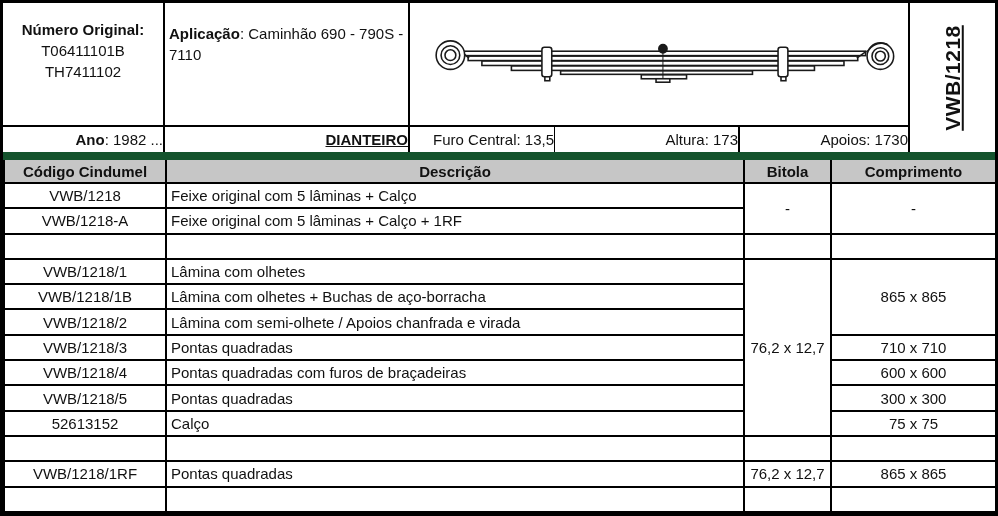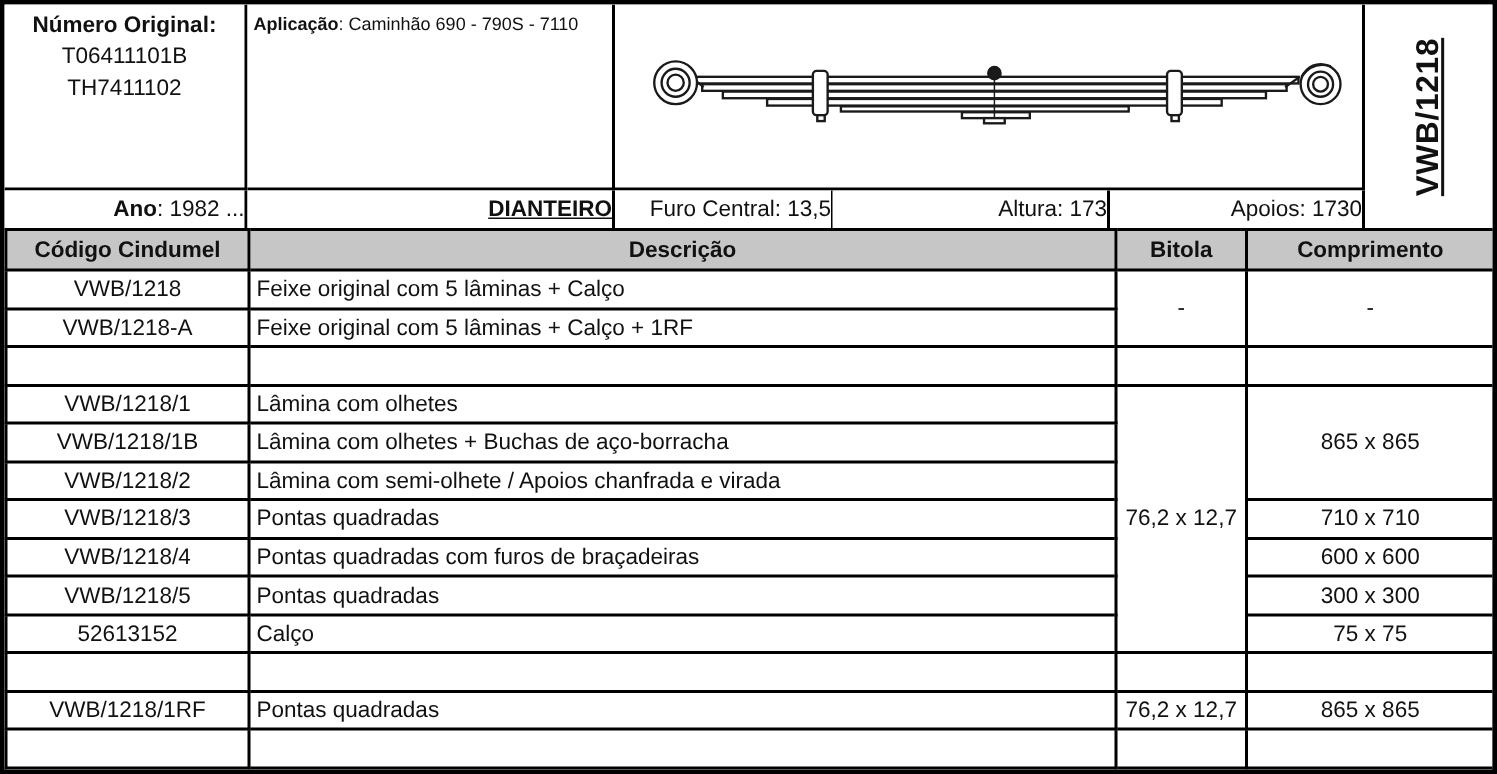--- a/index.html
+++ b/index.html
@@ -18,24 +18,24 @@
     overflow: hidden;
   }
   .cell {
     position: absolute;
     border-color: #000;
     border-style: solid;
     border-width: 0;
     background: #fff;
   }
   
-  .c-numero   { left: 0;   top: 0;    width: 162px; height: 124px; border-right-width: 2px; border-bottom-width: 2px; text-align: center; padding-top: 3px; }
+  .c-numero   { left: 0;   top: 0;    width: 162px; height: 124px; border-right-width: 2px; border-bottom-width: 2px; text-align: center; padding-top: 16px; }
   .c-numero .lbl { font-weight: bold; font-size: 15px; line-height: 21px; }
   .c-numero .val { font-size: 15px; line-height: 21px; }
-  .c-aplic    { left: 162px; top: 0;  width: 245px; height: 124px; border-right-width: 2px; border-bottom-width: 2px; padding: 3px 4px; font-size: 12px; line-height: 21px; }
+  .c-aplic    { left: 162px; top: 0;  width: 245px; height: 124px; border-right-width: 2px; border-bottom-width: 2px; padding: 20px 4px; font-size: 15px; line-height: 21px; }
   .c-aplic b  { font-weight: bold; }
   .c-draw     { left: 407px; top: 0;  width: 500px; height: 124px; border-right-width: 2px; border-bottom-width: 2px; }
   .c-strip    { left: 907px; top: 0;  width: 85px;  height: 149px; display: flex; align-items: center; justify-content: center; }
   .c-strip span {
     transform: rotate(-90deg);
     white-space: nowrap;
     font-weight: bold;
     font-size: 21px;
     text-decoration: underline;
     letter-spacing: 0.5px;
@@ -46,21 +46,21 @@
   .c-furo     { left: 407px; width: 146px; border-right-width: 2px; }
   .c-altura   { left: 552px; width: 185px; border-right-width: 2px; }
   .c-apoios   { left: 737px; width: 170px; border-right-width: 2px; }
   
   table.parts {
     position: absolute;
     left: 0; top: 149px;
     width: 992px; height: 361px;
     border-collapse: collapse;
     table-layout: fixed;
-    border-top: 2px solid #14532d;
+    border-top: 8px solid #14532d;
     font-size: 15px;
   }
   table.parts th, table.parts td {
     border: 2px solid #000;
     vertical-align: middle;
     padding: 0 4px;
     overflow: hidden;
     white-space: nowrap;
   }
   table.parts th {

